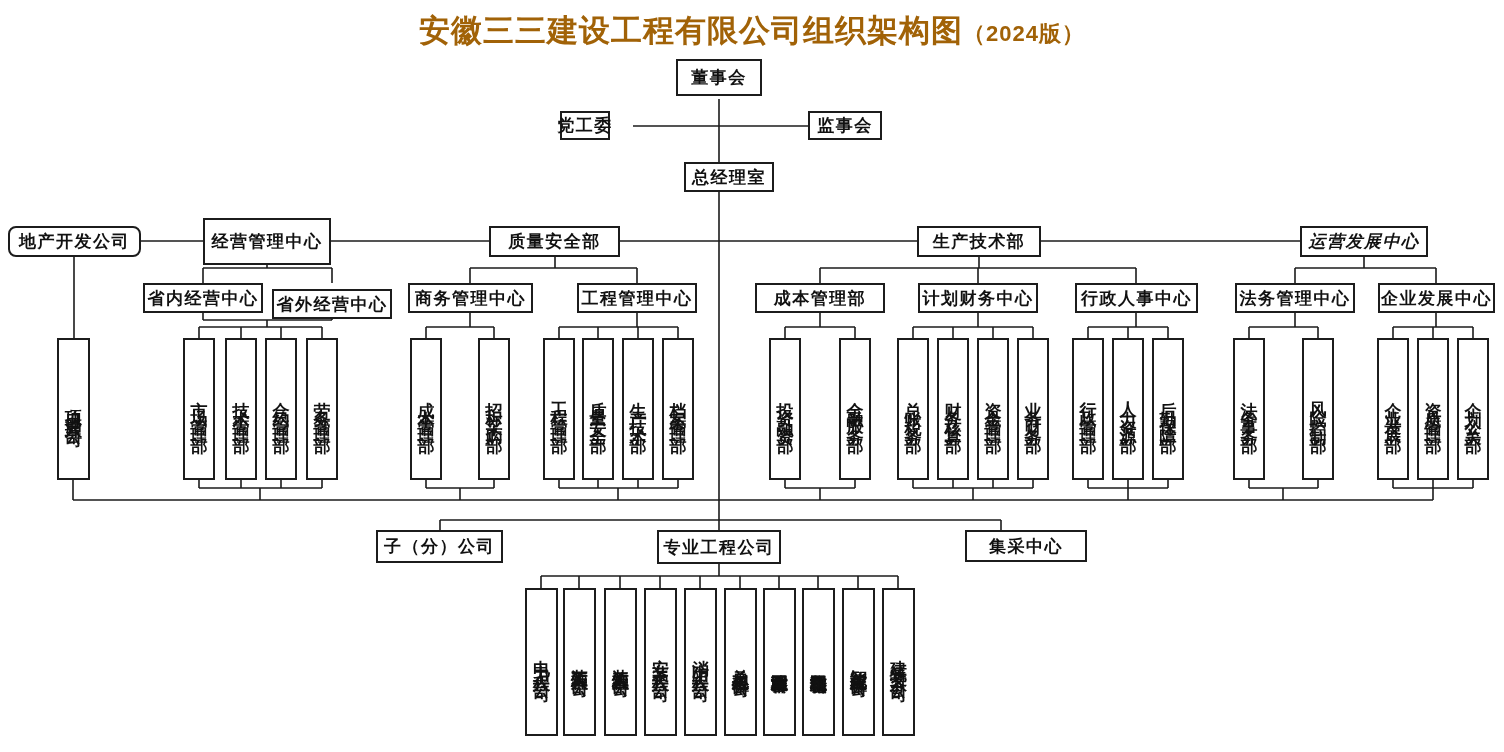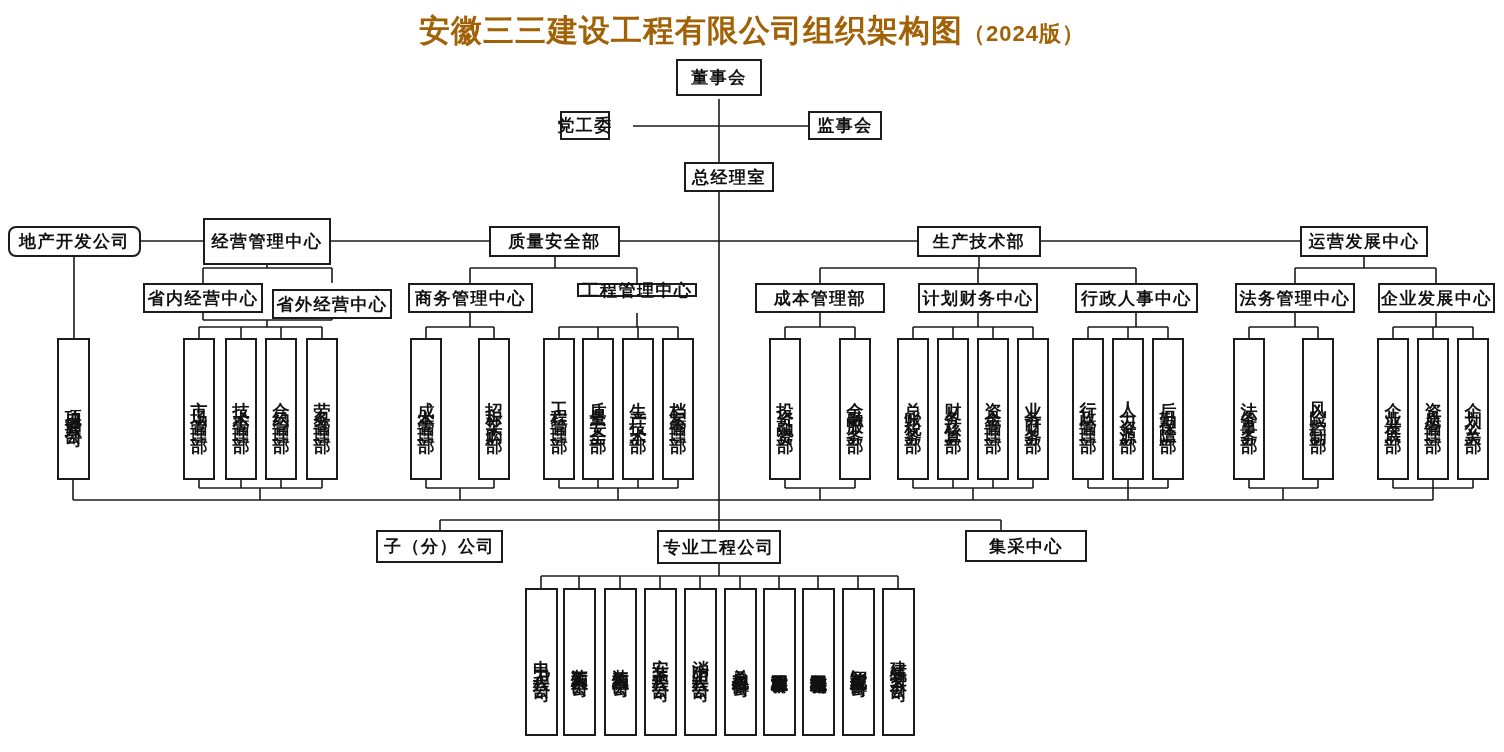--- a/index.html
+++ b/index.html
@@ -91,34 +91,34 @@
     </div>
   <div class="node" style="left:203px;top:218px;width:128px;height:47px;">
       <span>经营管理中心</span>
     </div>
   <div class="node" style="left:489px;top:226px;width:131px;height:31px;">
       <span>质量安全部</span>
     </div>
   <div class="node" style="left:917px;top:226px;width:124px;height:31px;">
       <span>生产技术部</span>
     </div>
-  <div class="node" style="left:1300px;top:226px;width:128px;height:31px;">
+  <div class="node" style="left:1300px;top:226px;width:128px;height:31px;font-style:italic;">
       <span>运营发展中心</span>
     </div>
 
   <div class="node" style="left:143px;top:283px;width:120px;height:30px;">
       <span>省内经营中心</span>
     </div>
   <div class="node" style="left:272px;top:289px;width:120px;height:30px;">
       <span>省外经营中心</span>
     </div>
   <div class="node" style="left:408px;top:283px;width:125px;height:30px;">
       <span>商务管理中心</span>
     </div>
-  <div class="node" style="left:577px;top:283px;width:120px;height:14px;">
+  <div class="node" style="left:577px;top:283px;width:120px;height:30px;">
       <span>工程管理中心</span>
     </div>
   <div class="node" style="left:755px;top:283px;width:130px;height:30px;">
       <span>成本管理部</span>
     </div>
   <div class="node" style="left:918px;top:283px;width:120px;height:30px;">
       <span>计划财务中心</span>
     </div>
   <div class="node" style="left:1075px;top:283px;width:123px;height:30px;">
       <span>行政人事中心</span>

